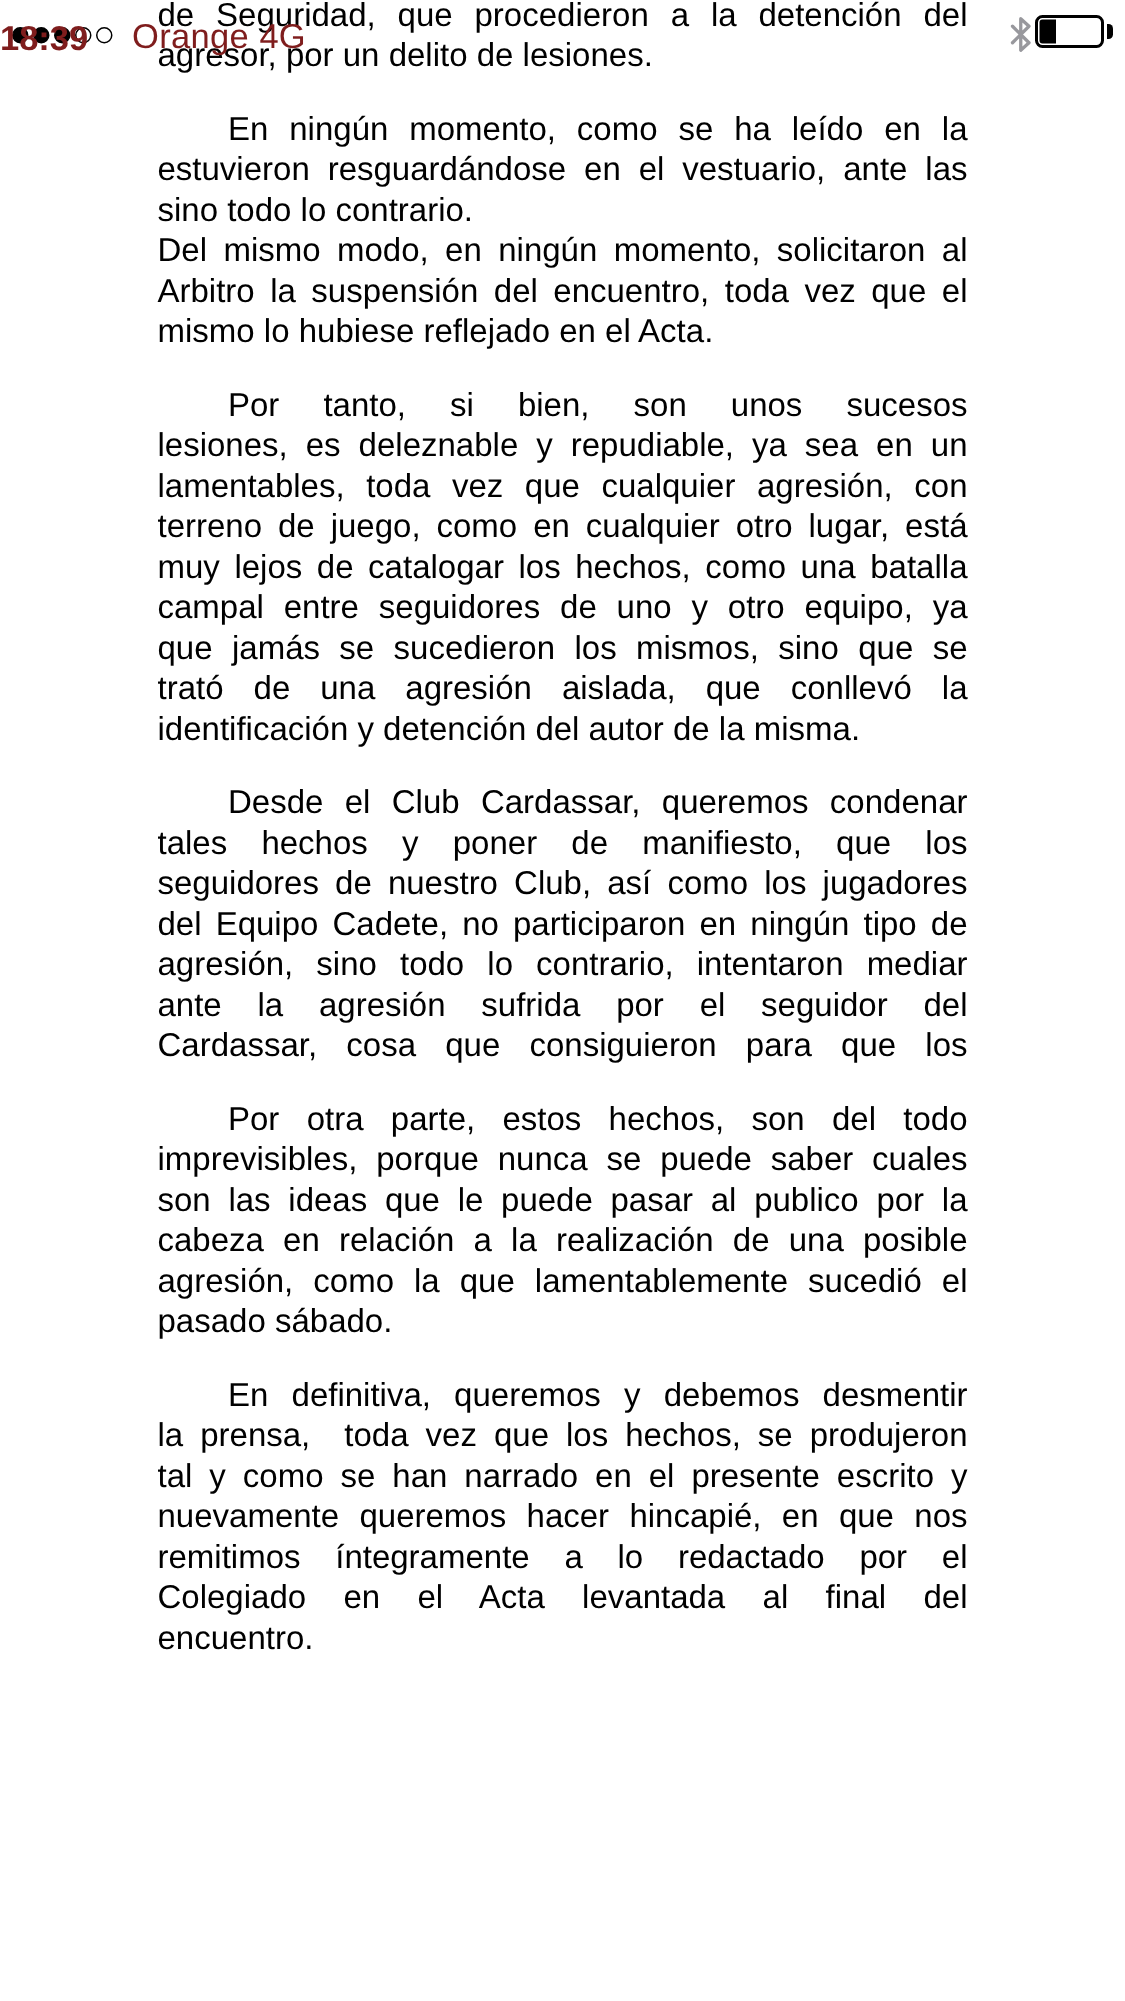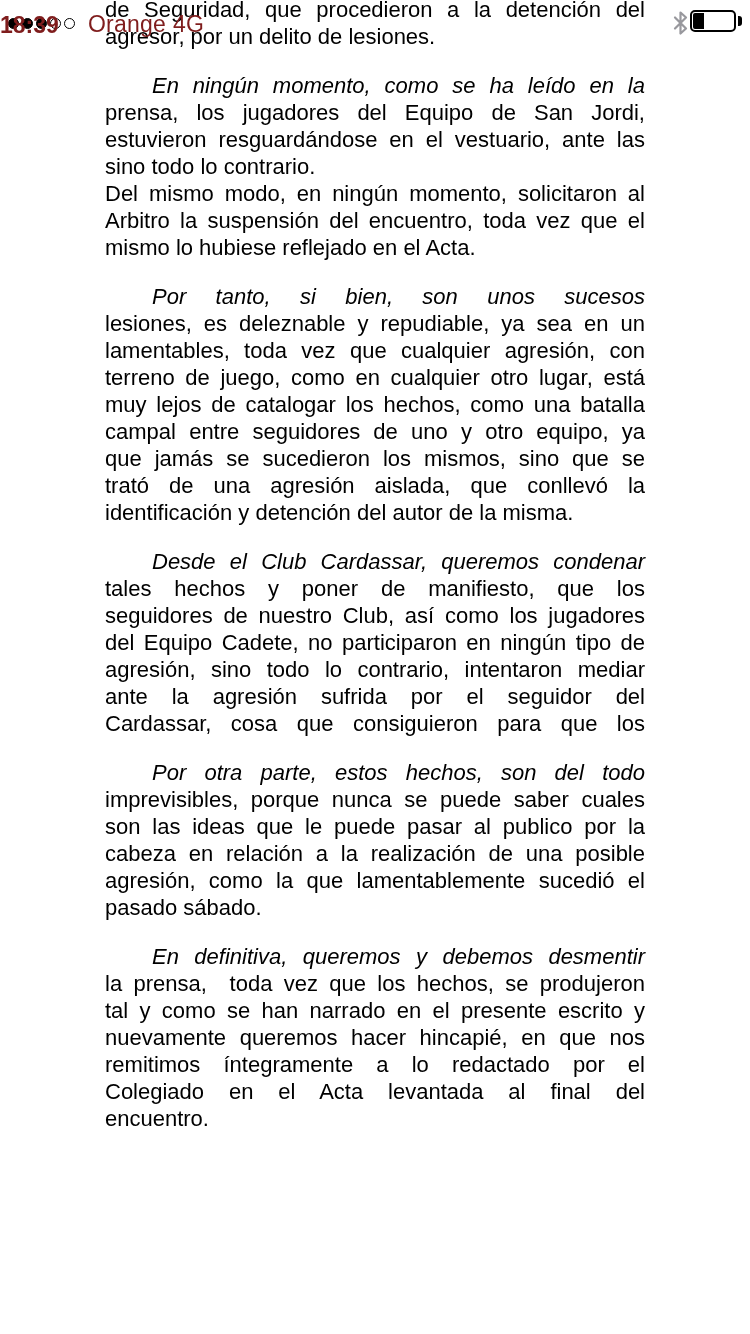--- a/index.html
+++ b/index.html
@@ -30,21 +30,21 @@
   .para.first, .para.flush { margin-top: 0; }
   .line {
     white-space: nowrap;
     text-align: justify;
     text-align-last: justify;
   }
   .line.last {
     text-align: right;
     text-align-last: left;
   }
-  .line.indent { padding-left: 47px; font-style: italic; }
+  .line.indent { padding-left: 47px; }
 
   
   .statusbar {
     position: absolute;
     top: 0; left: 0;
     width: 750px; height: 42px;
     z-index: 2;
     color: #7f1d1d;
   }
   .signal-dots {
@@ -108,21 +108,20 @@
 </head>
 <body>
 
 <div class="page" id="doc-page">
     <div class="para first">
       <div class="line">de Seguridad, que procedieron a la detención del</div>
       <div class="line last">agresor, por un delito de lesiones.</div>
     </div>
     <div class="para">
       <div class="line indent">En ningún momento, como se ha leído en la</div>
-      <div class="line">prensa, los jugadores del Equipo de San Jordi,</div>
       <div class="line">estuvieron resguardándose en el vestuario, ante las</div>
       <div class="line last">sino todo lo contrario.</div>
     </div>
     <div class="para flush">
       <div class="line">Del mismo modo, en ningún momento, solicitaron al</div>
       <div class="line">Arbitro la suspensión del encuentro, toda vez que el</div>
       <div class="line last">mismo lo hubiese reflejado en el Acta.</div>
     </div>
     <div class="para">
       <div class="line indent">Por tanto, si bien, son unos sucesos</div>

